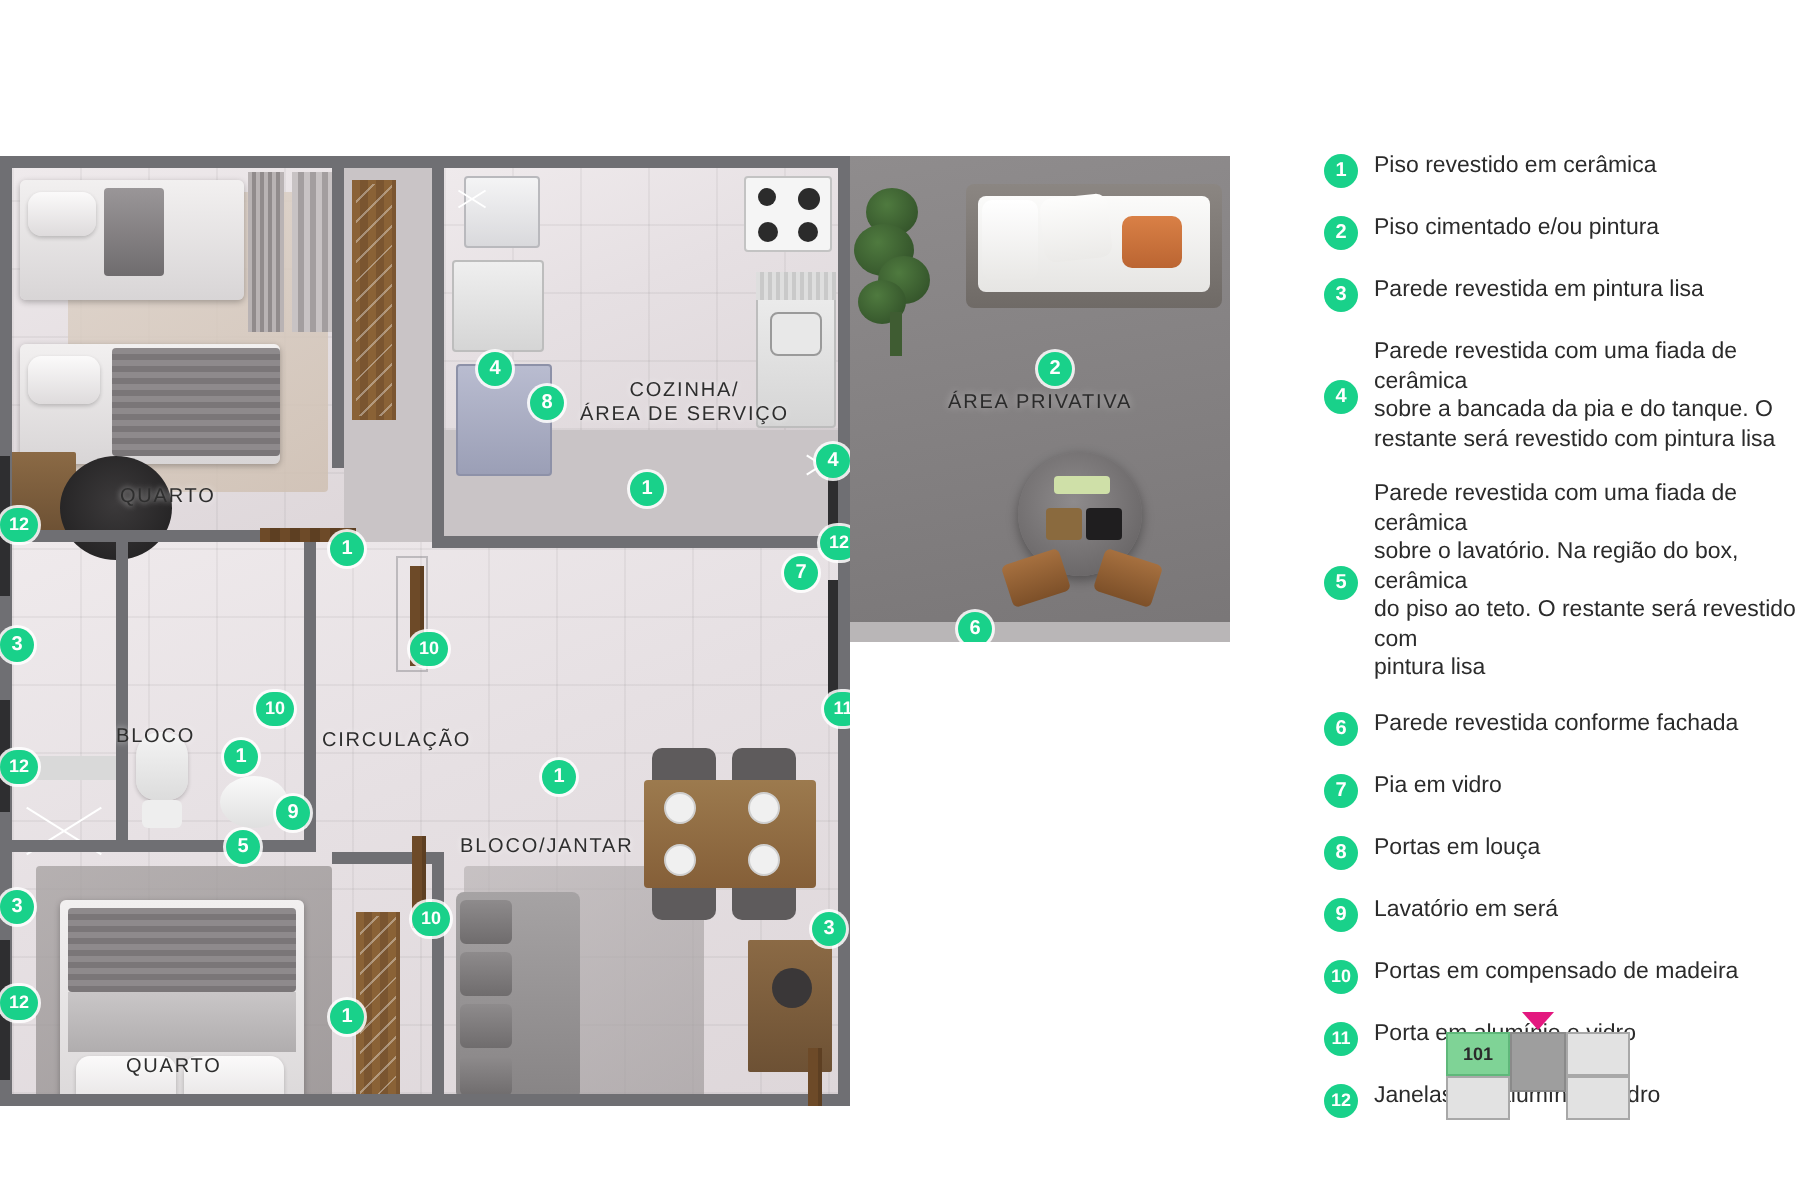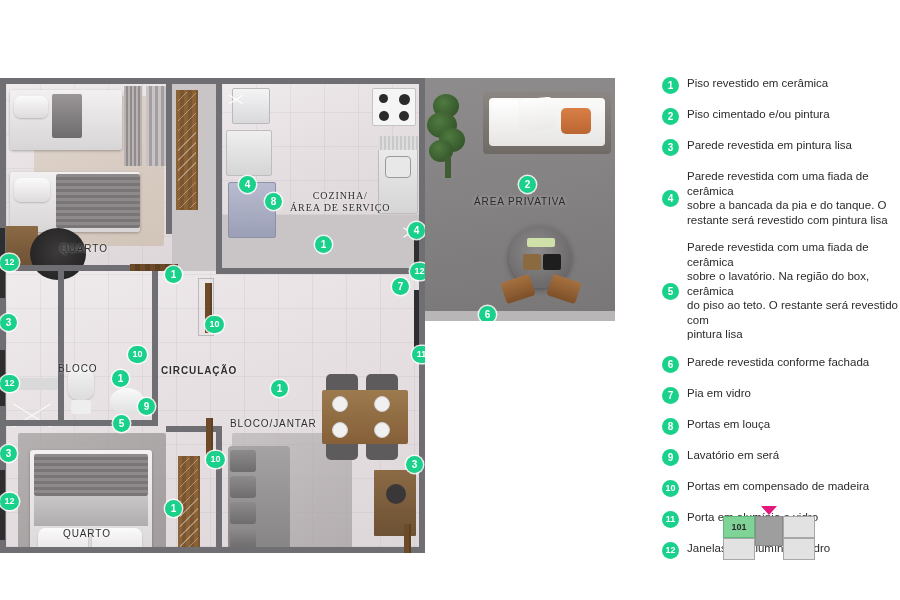--- a/index.html
+++ b/index.html
@@ -75,21 +75,21 @@
   .xmark::before { transform: rotate(32deg); }
   .xmark::after  { transform: rotate(-32deg); }
 
   
   .room-label {
     position: absolute; color: #2e2e2e; font-size: 10px;
     letter-spacing: 0.9px; white-space: nowrap;
     font-family: "Liberation Sans", sans-serif;
     text-shadow: 0 0 3px rgba(255,255,255,.75);
   }
-  .room-label.two { line-height: 12px; text-align: center; font-family: Liberation Serif, serif; }
+  .room-label.two { line-height: 12px; text-align: center; }
 
   
   .badge {
     position: absolute;
     width: 17px; height: 17px; border-radius: 50%;
     background: #19d18a;
     color: #ffffff; font-size: 10px; font-weight: bold;
     display: flex; align-items: center; justify-content: center;
     line-height: 1;
     box-shadow: 0 0 0 1.5px rgba(255,255,255,.85);
@@ -249,21 +249,21 @@
       <div class="fu" style="left:0;top:272px;width:5px;height:56px;background:#2e2e30;"></div>
       <div class="fu" style="left:0;top:392px;width:5px;height:70px;background:#2e2e30;"></div>
       <div class="fu" style="left:414px;top:150px;width:5px;height:44px;background:#2e2e30;"></div>
       <div class="fu xmark" style="left:228px;top:8px;width:16px;height:26px;"></div>
       <div class="fu xmark" style="left:402px;top:146px;width:18px;height:16px;"></div>
 
       <div class="room-label" style="left:60px;top:165px;">QUARTO</div>
       <div class="room-label two" style="left:290px;top:112px;white-space:pre;">COZINHA/
 ÁREA DE SERVIÇO</div>
       <div class="room-label" style="left:58px;top:285px;">BLOCO</div>
-      <div class="room-label" style="left:161px;top:287px;font-weight:bold;">CIRCULAÇÃO</div>
+      <div class="room-label" style="left:161px;top:287px;">CIRCULAÇÃO</div>
       <div class="room-label" style="left:230px;top:340px;">BLOCO/JANTAR</div>
       <div class="room-label" style="left:63px;top:450px;">QUARTO</div>
 
       <div class="badge wide" style="left:0px;top:176px;">12</div>
       <div class="badge" style="left:0px;top:236px;">3</div>
       <div class="badge wide" style="left:0px;top:297px;">12</div>
       <div class="badge" style="left:0px;top:367px;">3</div>
       <div class="badge wide" style="left:0px;top:415px;">12</div>
       <div class="badge" style="left:165px;top:188px;">1</div>
       <div class="badge" style="left:239px;top:98px;">4</div>

